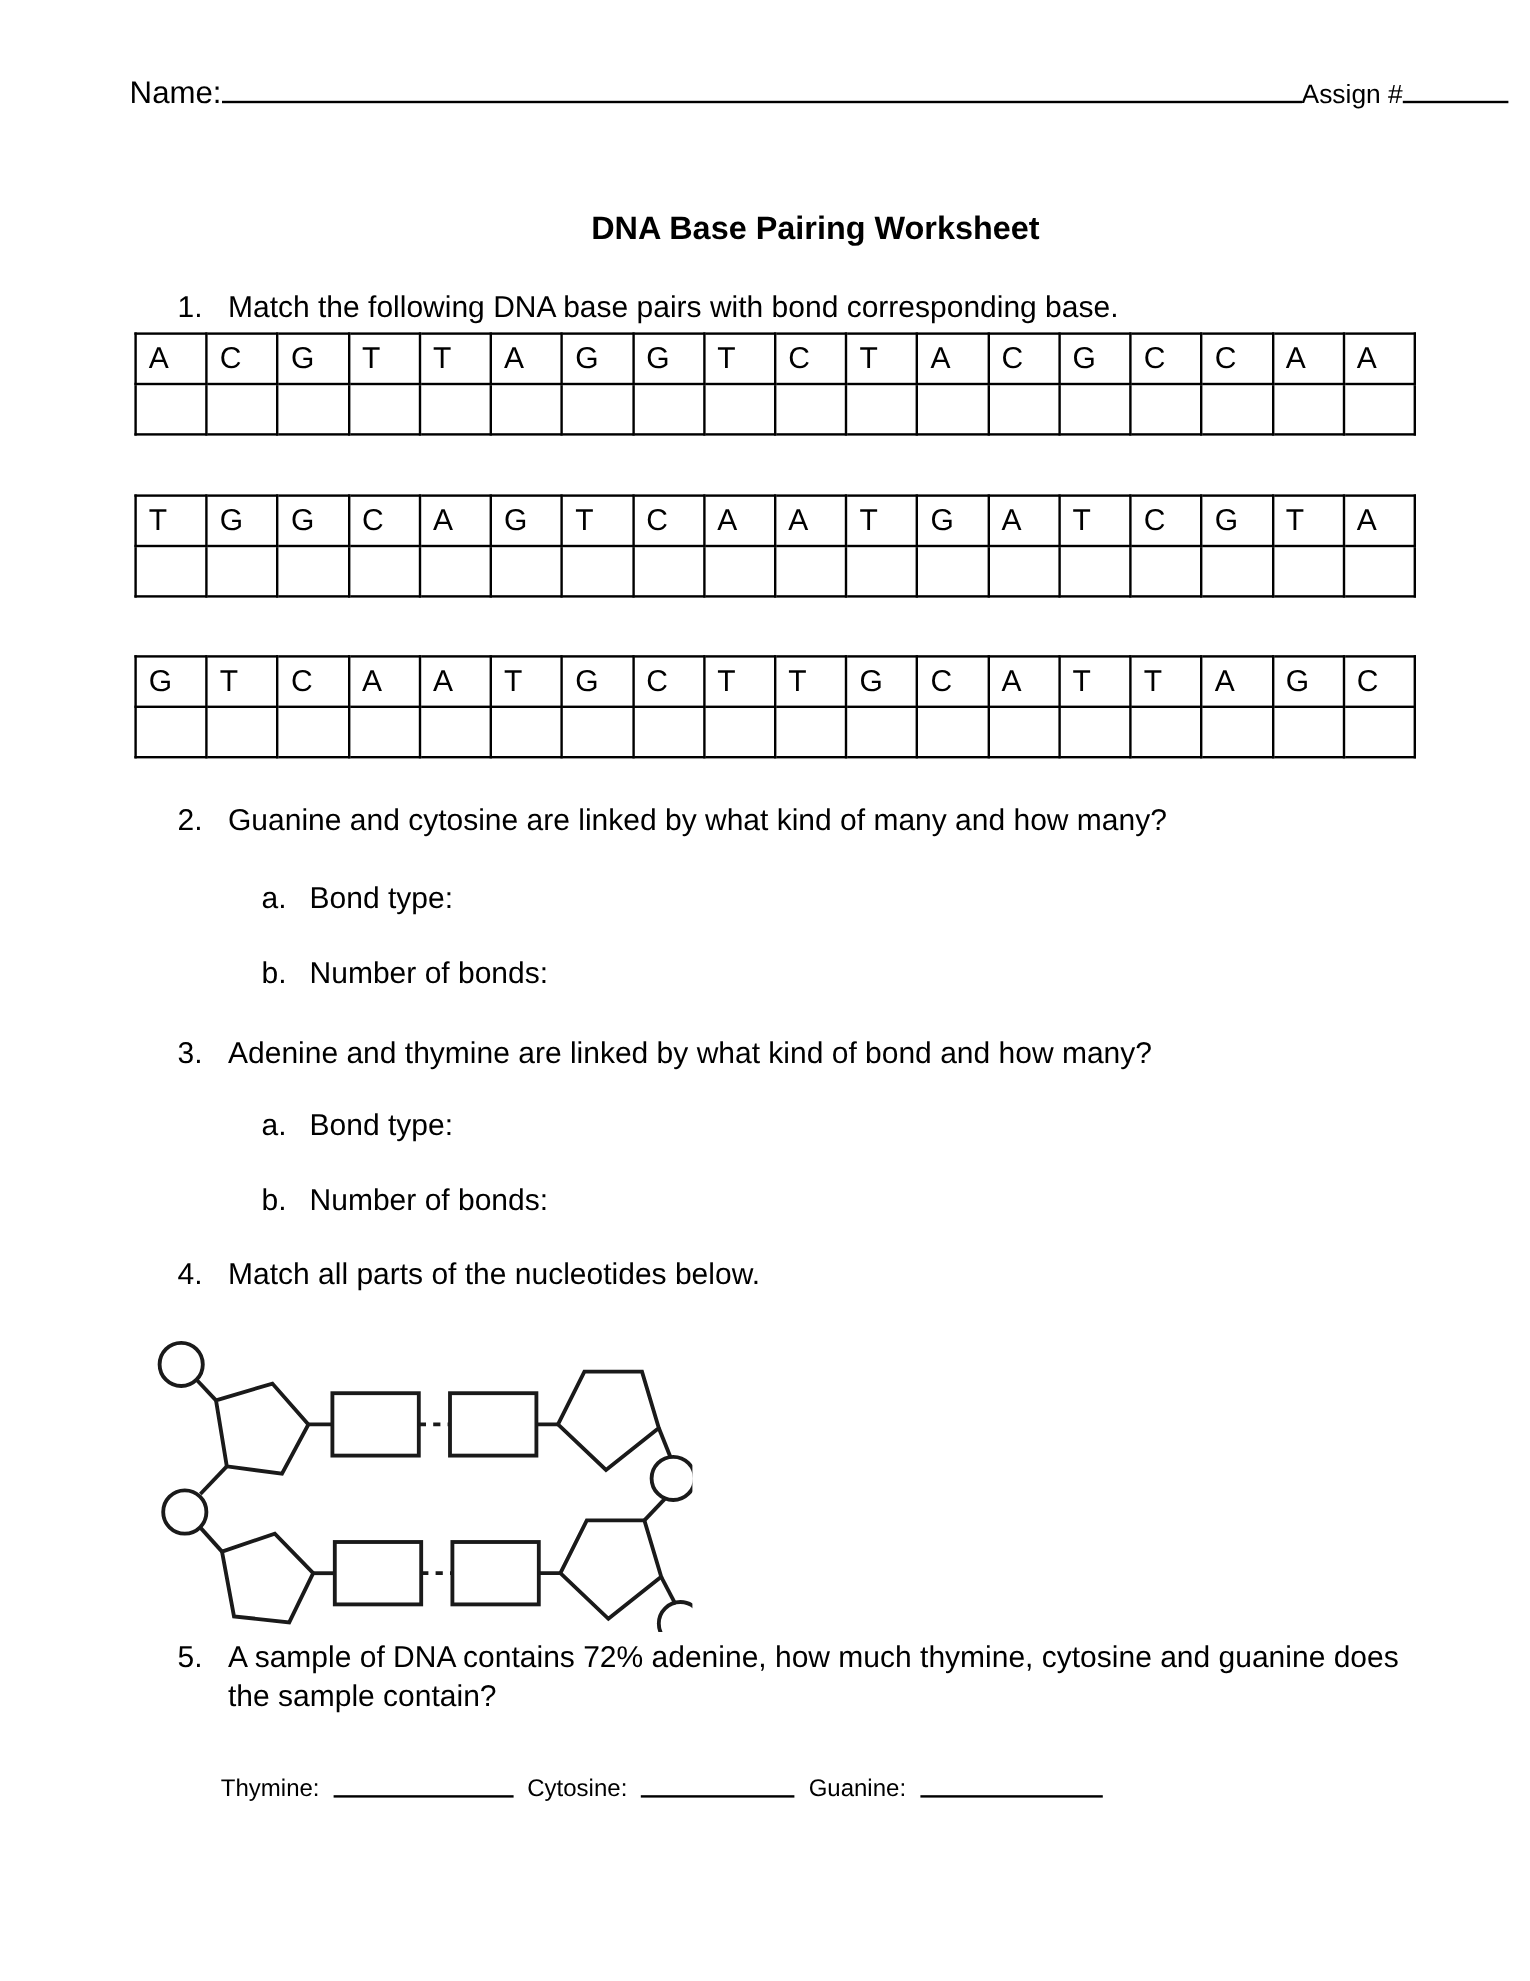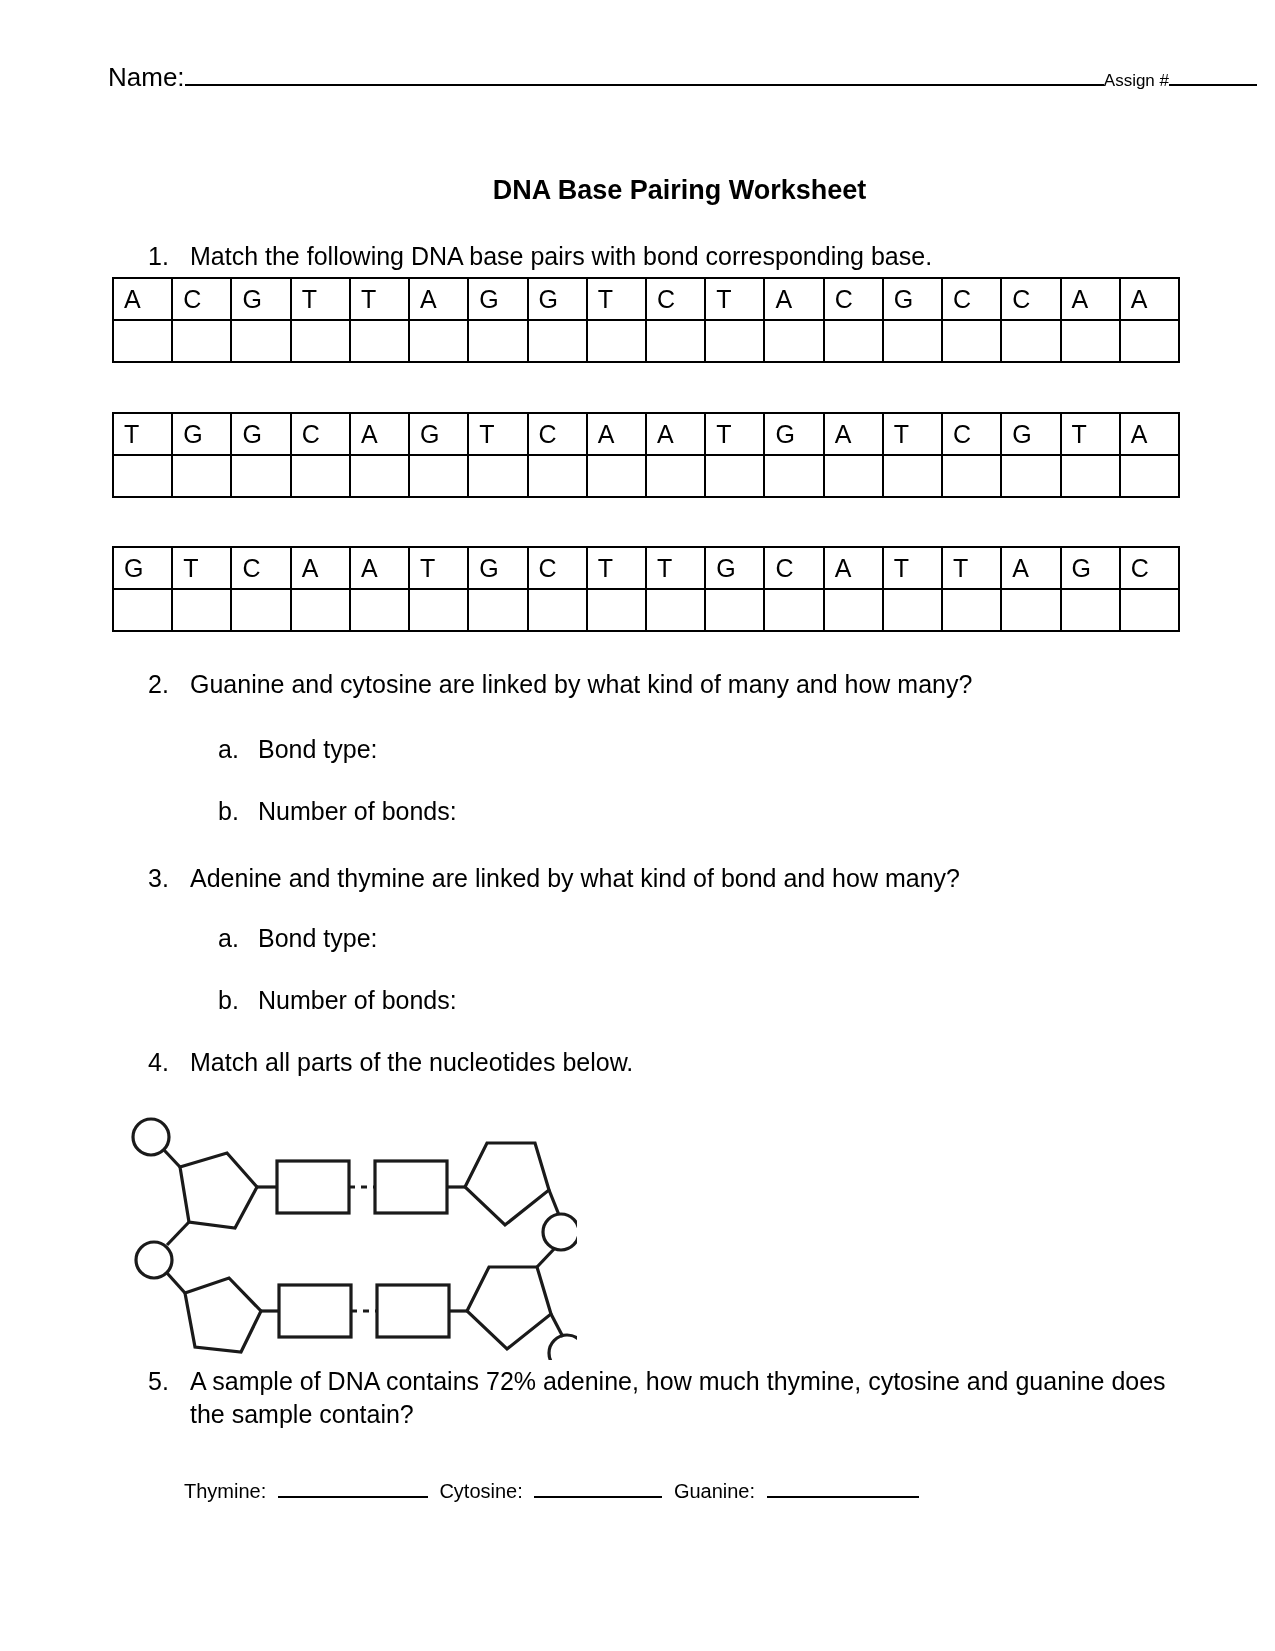--- a/index.html
+++ b/index.html
@@ -35,21 +35,21 @@
     font-size: 26px;
     white-space: nowrap;
   }
   .header-label { font-size: 26px; }
   .header-rule {
     flex: 1 1 auto;
     border-bottom: 2px solid #000;
     margin: 0 0 6px 0;
     height: 1px;
   }
-  .assign-label { font-size: 17px; padding-left: 0; }
+  .assign-label { font-size: 22px; padding-left: 0; }
   .assign-rule {
     width: 88px;
     border-bottom: 2px solid #000;
     margin-bottom: 6px;
     height: 1px;
   }
 
   
   .title {
     position: absolute;

